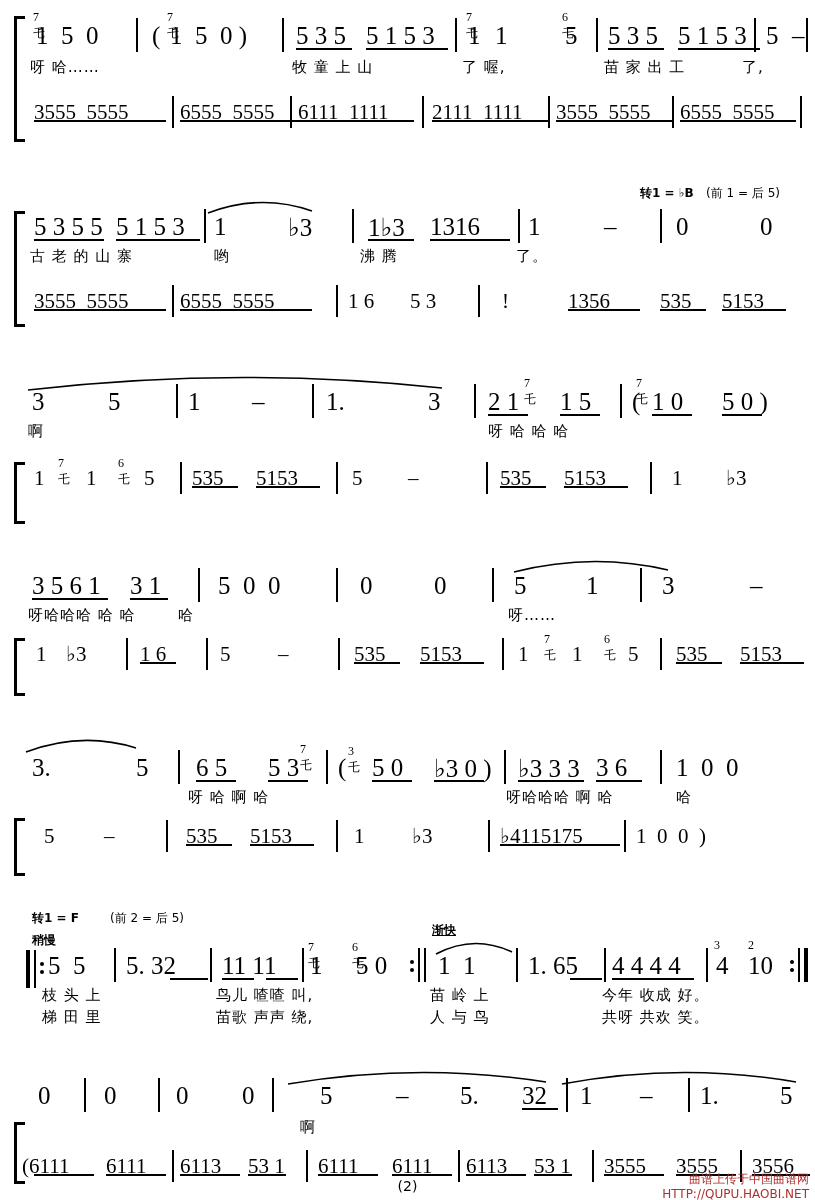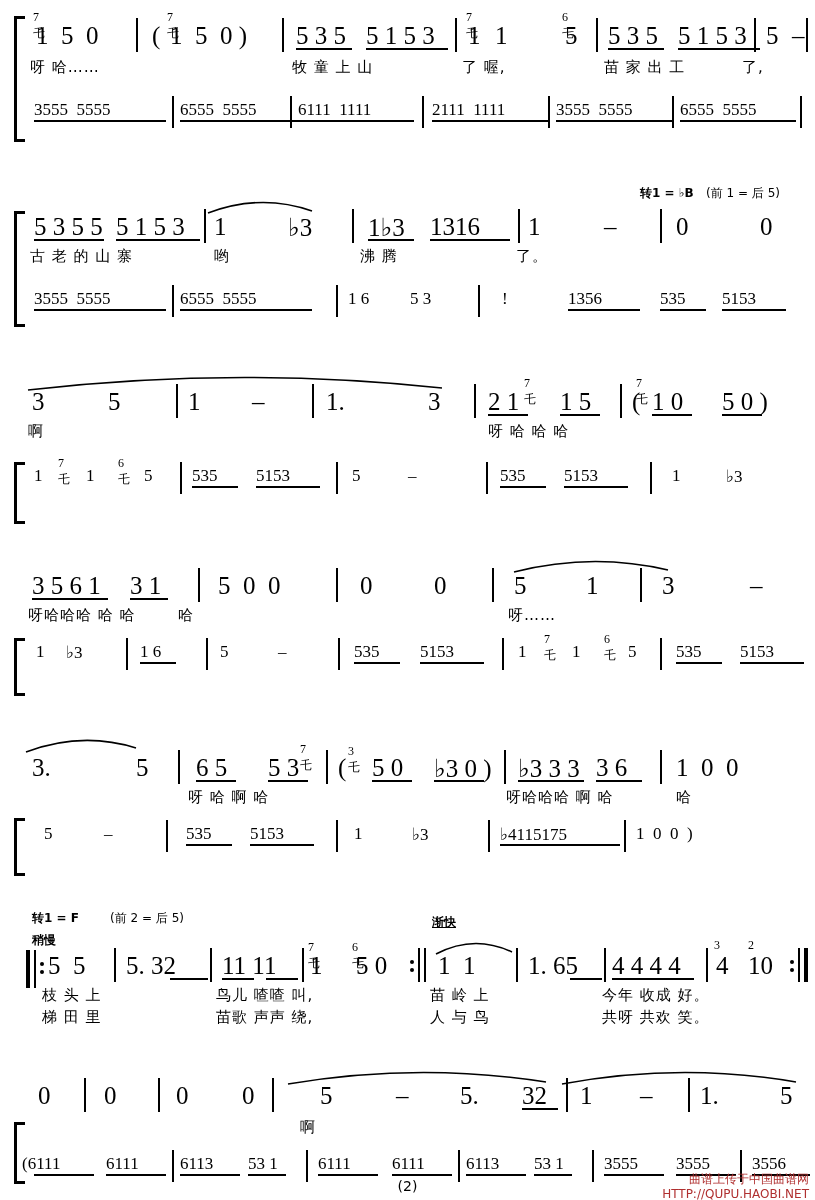--- a/index.html
+++ b/index.html
@@ -13,21 +13,21 @@
   }
   .sheet{position:relative;width:815px;height:1200px;}
 
   
   .system{position:absolute;left:0;width:815px;}
   .melody{
     font-size:25px;
     letter-spacing:0px;
   }
   .accomp{
-    font-size:17px;
+    font-size:21px;
   }
   .lyric{
     font-family:"DejaVu Sans", sans-serif;
     font-size:15px;
     letter-spacing:1px;
   }
   .tiny{font-size:12px;}
   .mark{
     font-family:"DejaVu Sans", sans-serif;
     font-size:12px;
@@ -349,21 +349,21 @@
       <div class="bar" style="left:336px;top:90px;height:32px;"></div>
       <div class="bar" style="left:488px;top:90px;height:32px;"></div>
       <div class="bar" style="left:624px;top:90px;height:32px;"></div>
     </div>
   </div>
 
   <div class="system" style="top:900px;height:130px;">
     <span class="c mark bold" style="left:32px;top:10px;">转1 = F</span>
     <span class="c mark" style="left:110px;top:10px;">(前 2 = 后 5)</span>
     <span class="c mark bold" style="left:32px;top:32px;">稍慢</span>
-    <span class="c mark bold" style="left:432px;top:14px;text-decoration:underline;">渐快</span>
+    <span class="c mark bold" style="left:432px;top:22px;text-decoration:underline;">渐快</span>
 
     <div class="bar" style="left:26px;top:50px;height:38px;width:4px;"></div>
     <div class="bar" style="left:34px;top:50px;height:38px;"></div>
     <div class="repeat-dots" style="left:40px;top:58px;">
         <i></i>
         <i></i>
       </div>
 
     <div>
       <span class="c melody" style="left:48px;top:52px;">5&nbsp;&nbsp;5</span>

